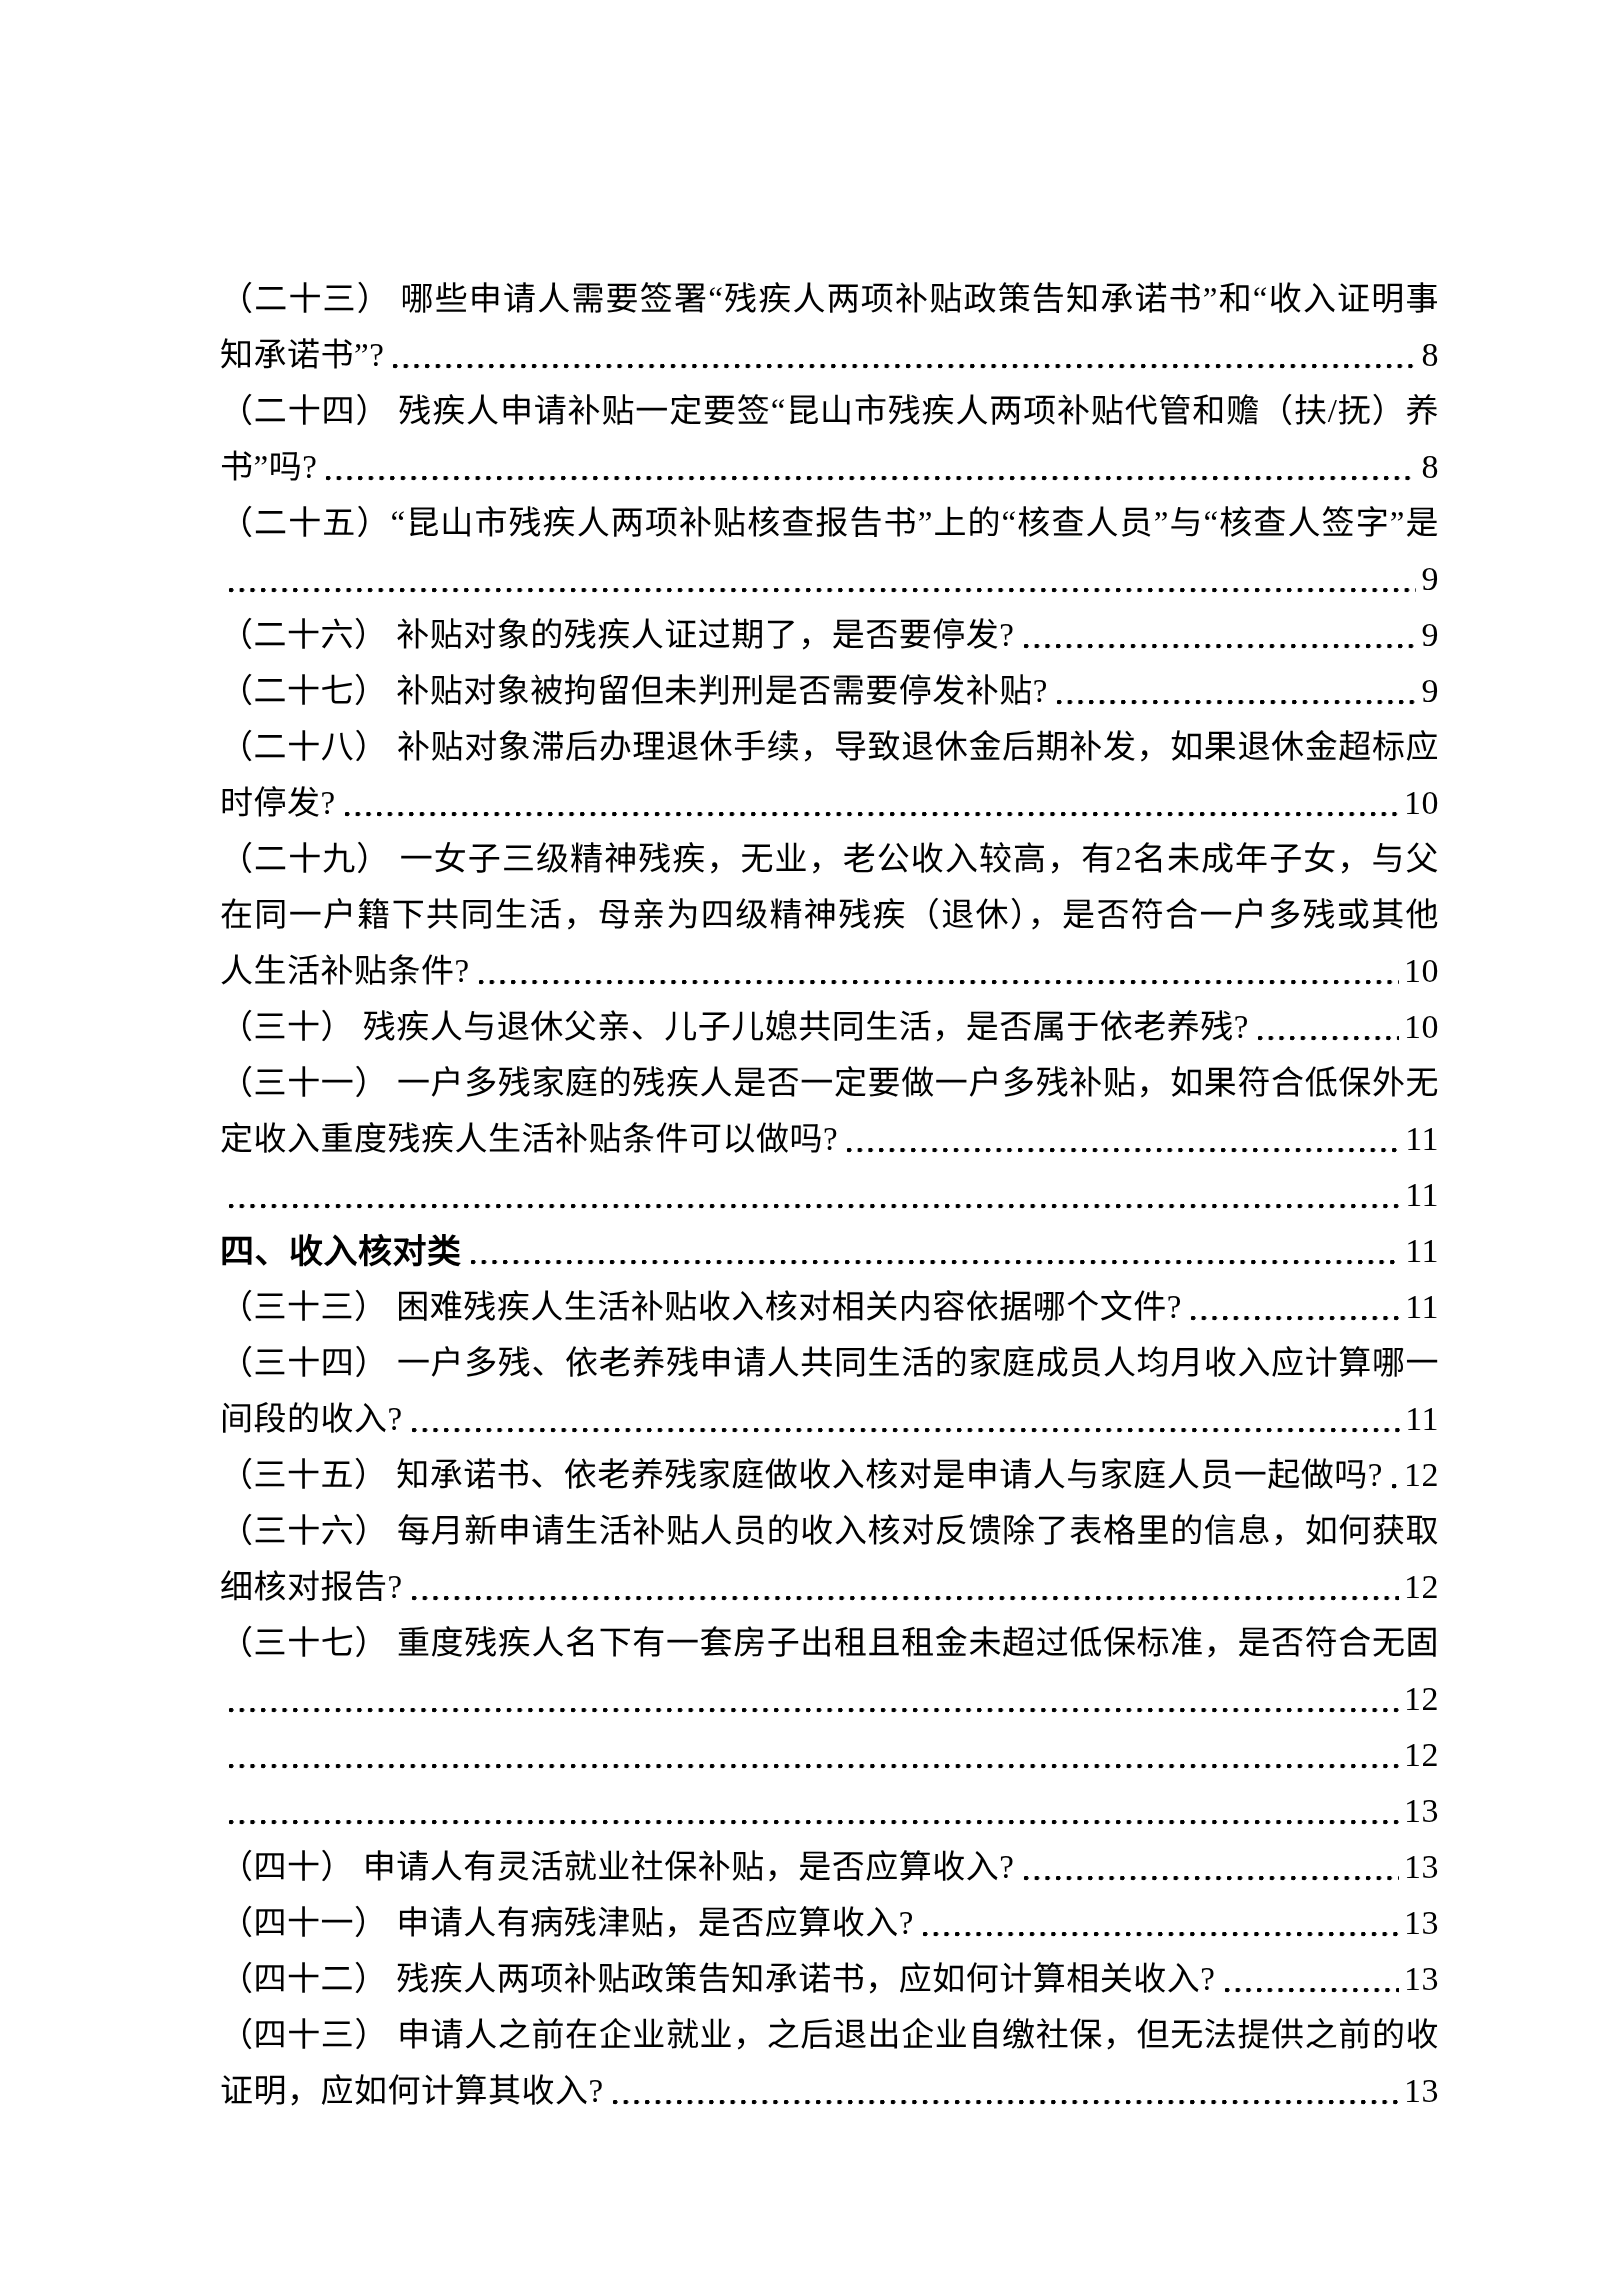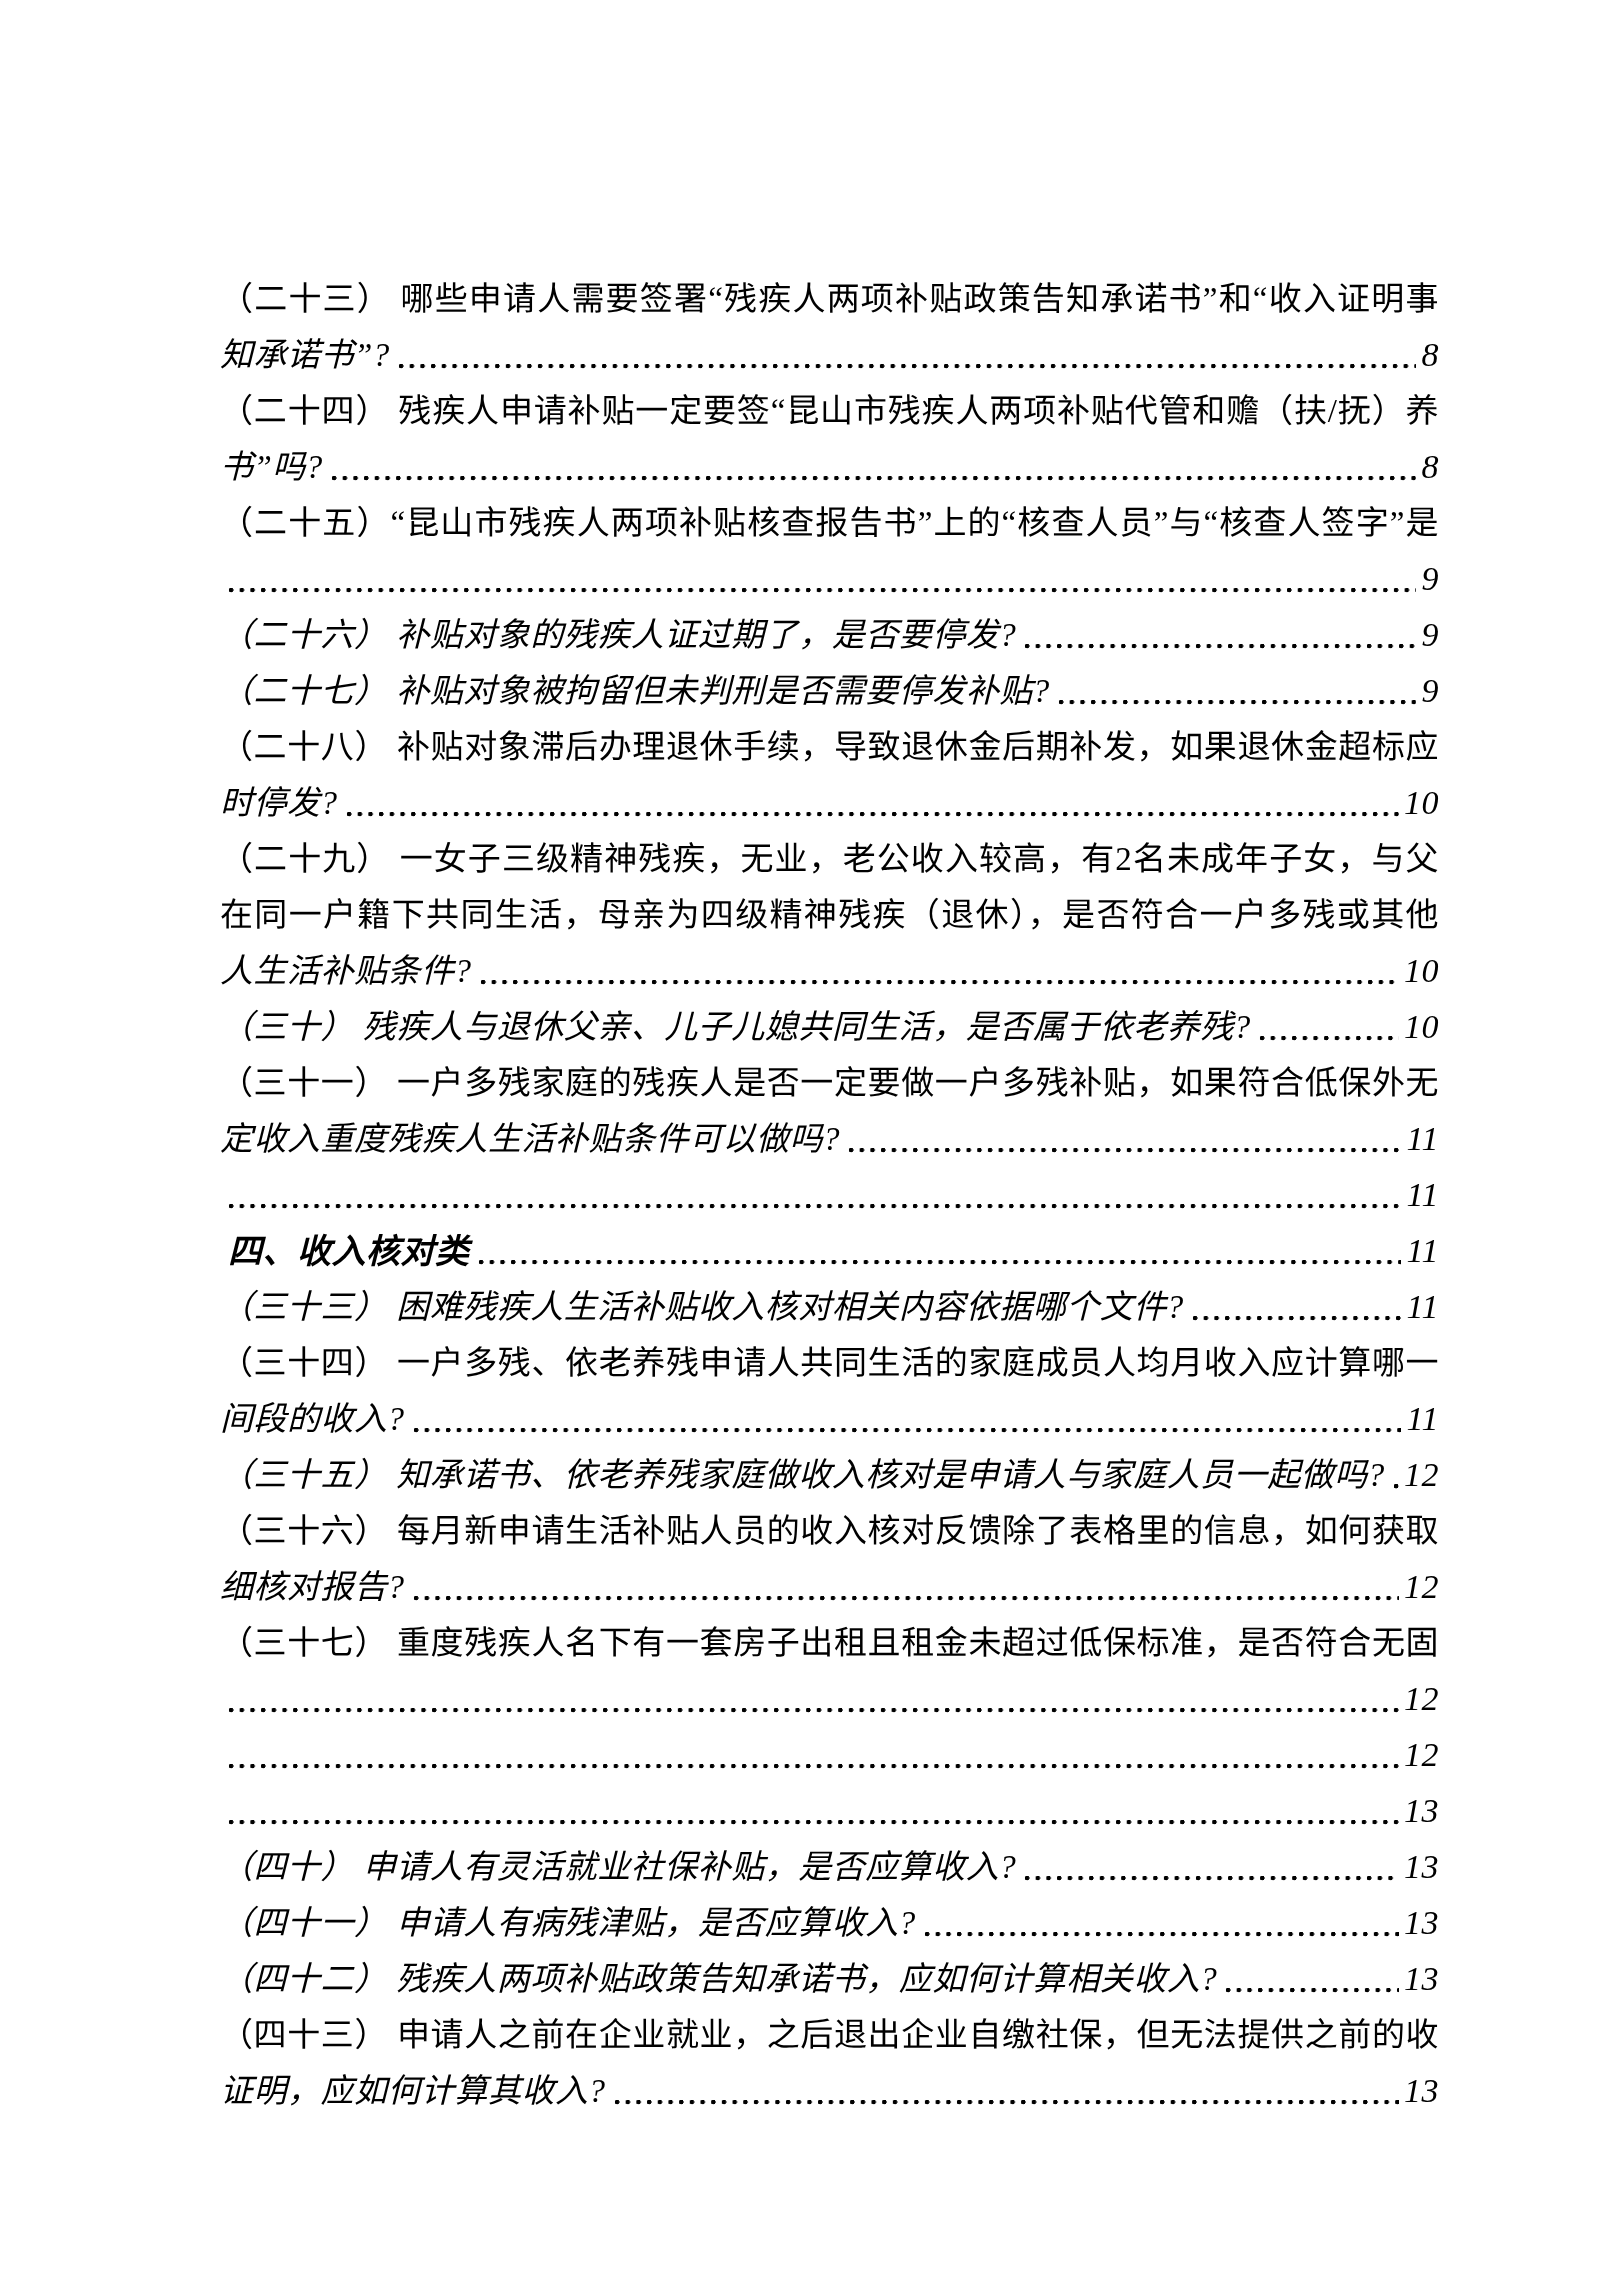--- a/index.html
+++ b/index.html
@@ -34,21 +34,20 @@
     white-space: normal;
     text-align: justify;
     text-align-last: justify;
     overflow: hidden;
     max-height: 56px;
   }
   
   .toc-line.last {
     display: flex;
     align-items: flex-end;
-    font-style: italic;
   }
   .toc-line.last .txt {
     flex: 0 0 auto;
     white-space: pre;
   }
   .leader {
     flex: 1 1 auto;
     height: 6.1px;
     margin: 0 5.1px 14px 8.2px;
     background-image: radial-gradient(circle at 3.1px 3.1px, #000 2.1px, transparent 2.6px);
@@ -60,21 +59,20 @@
     flex: 0 0 auto;
     font-size: 34px;
     font-family: "Liberation Serif", "DejaVu Serif", serif;
     font-weight: 400;
   }
   
   .toc-line.heading .txt {
     font-family: "Liberation Sans", "DejaVu Sans", sans-serif;
     font-weight: 700;
     font-size: 34px;
-    margin-left: 8px;
   }
 </style>
 </head>
 <body>
 
 <div class="page">
   <main class="toc" id="toc-root">
       <div class="toc-line wrap">（二十三） 哪些申请人需要签署“残疾人两项补贴政策告知承诺书”和“收入证明事项告</div>
       <div class="toc-line last">
         <span class="txt">知承诺书”?</span>

